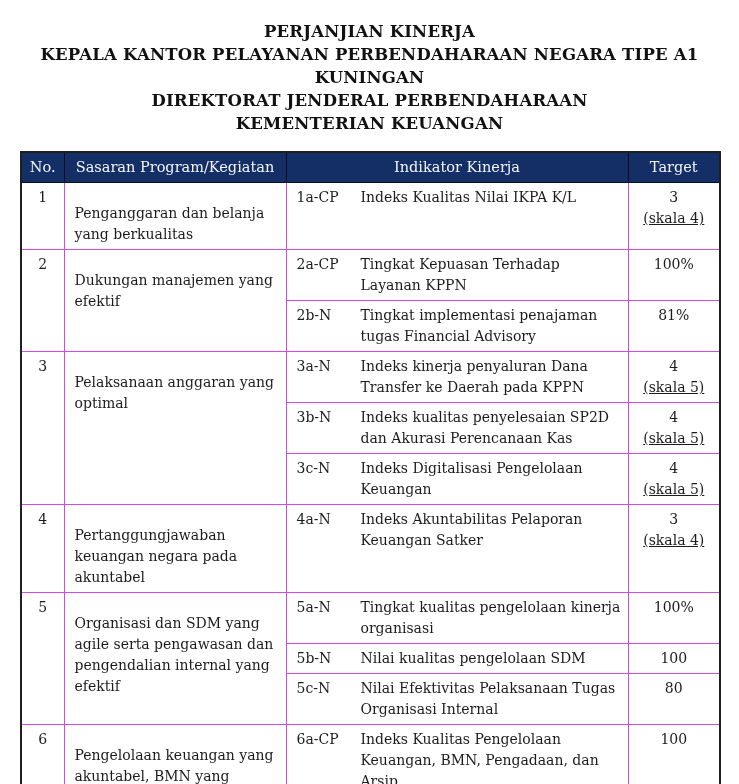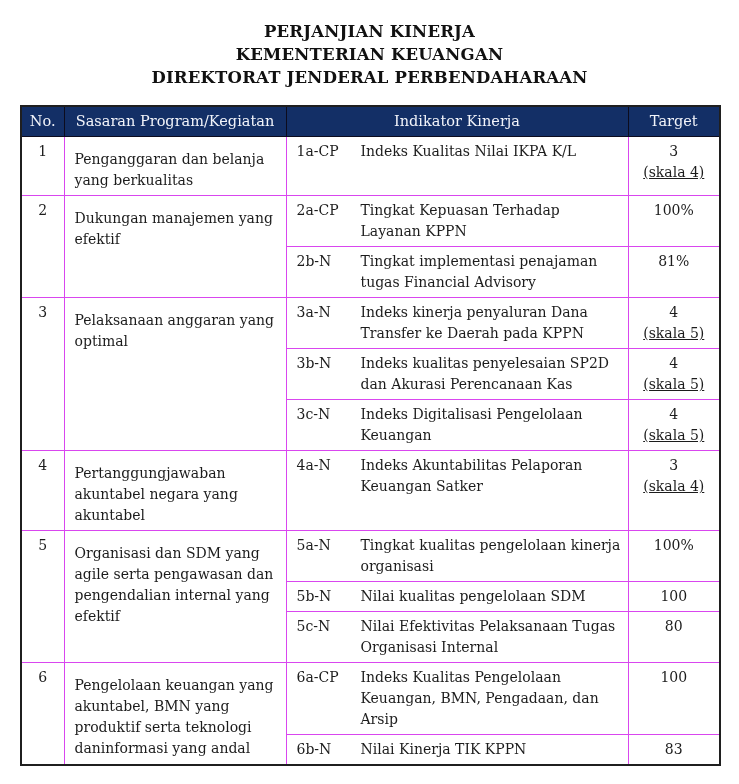--- a/index.html
+++ b/index.html
@@ -54,21 +54,21 @@
     vertical-align: middle;
     padding: 4px 2px;
     border-color: #0c0c1e;
     height: 28px;
   }
   td.cell-no {
     text-align: center;
     padding-top: 4px;
   }
   td.cell-sasaran {
-    padding: 12px 6px 4px 10px;
+    padding: 20px 6px 4px 10px;
   }
   td.cell-indikator {
     padding: 4px 4px 4px 10px;
   }
   .indik-wrap { display: flex; justify-content: center; }
   .indik-code {
     flex: 0 0 64px;
   }
   .indik-desc {
     flex: 1 1 auto;
@@ -80,22 +80,24 @@
   }
   .target-note { white-space: nowrap; text-decoration: underline; }
 </style>
 </head>
 <body>
 
 <div class="page">
 
   <div class="doc-title">
     <div>PERJANJIAN KINERJA</div>
+    <div>KEPALA KANTOR PELAYANAN PERBENDAHARAAN NEGARA TIPE A1</div>
+    <div>KUNINGAN</div>
+    <div>DIREKTORAT JENDERAL PERBENDAHARAAN</div>
     <div>KEMENTERIAN KEUANGAN</div>
-    <div>DIREKTORAT JENDERAL PERBENDAHARAAN</div>
   </div>
 
   <table class="perf-table">
     <colgroup>
       <col class="c-no">
       <col class="c-sasaran">
       <col class="c-indik">
       <col class="c-target">
     </colgroup>
     <thead>
@@ -178,21 +180,21 @@
               <span class="indik-desc">Indeks Digitalisasi Pengelolaan Keuangan</span>
             </div>
           </td>
           <td class="cell-target">
             <div class="target-value">4</div>
             <div class="target-note">(skala 5)</div>
           </td>
         </tr>
         <tr>
           <td class="cell-no" rowspan="1">4</td>
-          <td class="cell-sasaran" rowspan="1">Pertanggungjawaban akuntabel negara yang akuntabel</td>
+          <td class="cell-sasaran" rowspan="1">Pertanggungjawaban keuangan negara pada akuntabel</td>
           <td class="cell-indikator">
             <div class="indik-wrap">
               <span class="indik-code">4a-N</span>
               <span class="indik-desc">Indeks Akuntabilitas Pelaporan Keuangan Satker</span>
             </div>
           </td>
           <td class="cell-target">
             <div class="target-value">3</div>
             <div class="target-note">(skala 4)</div>
           </td>

